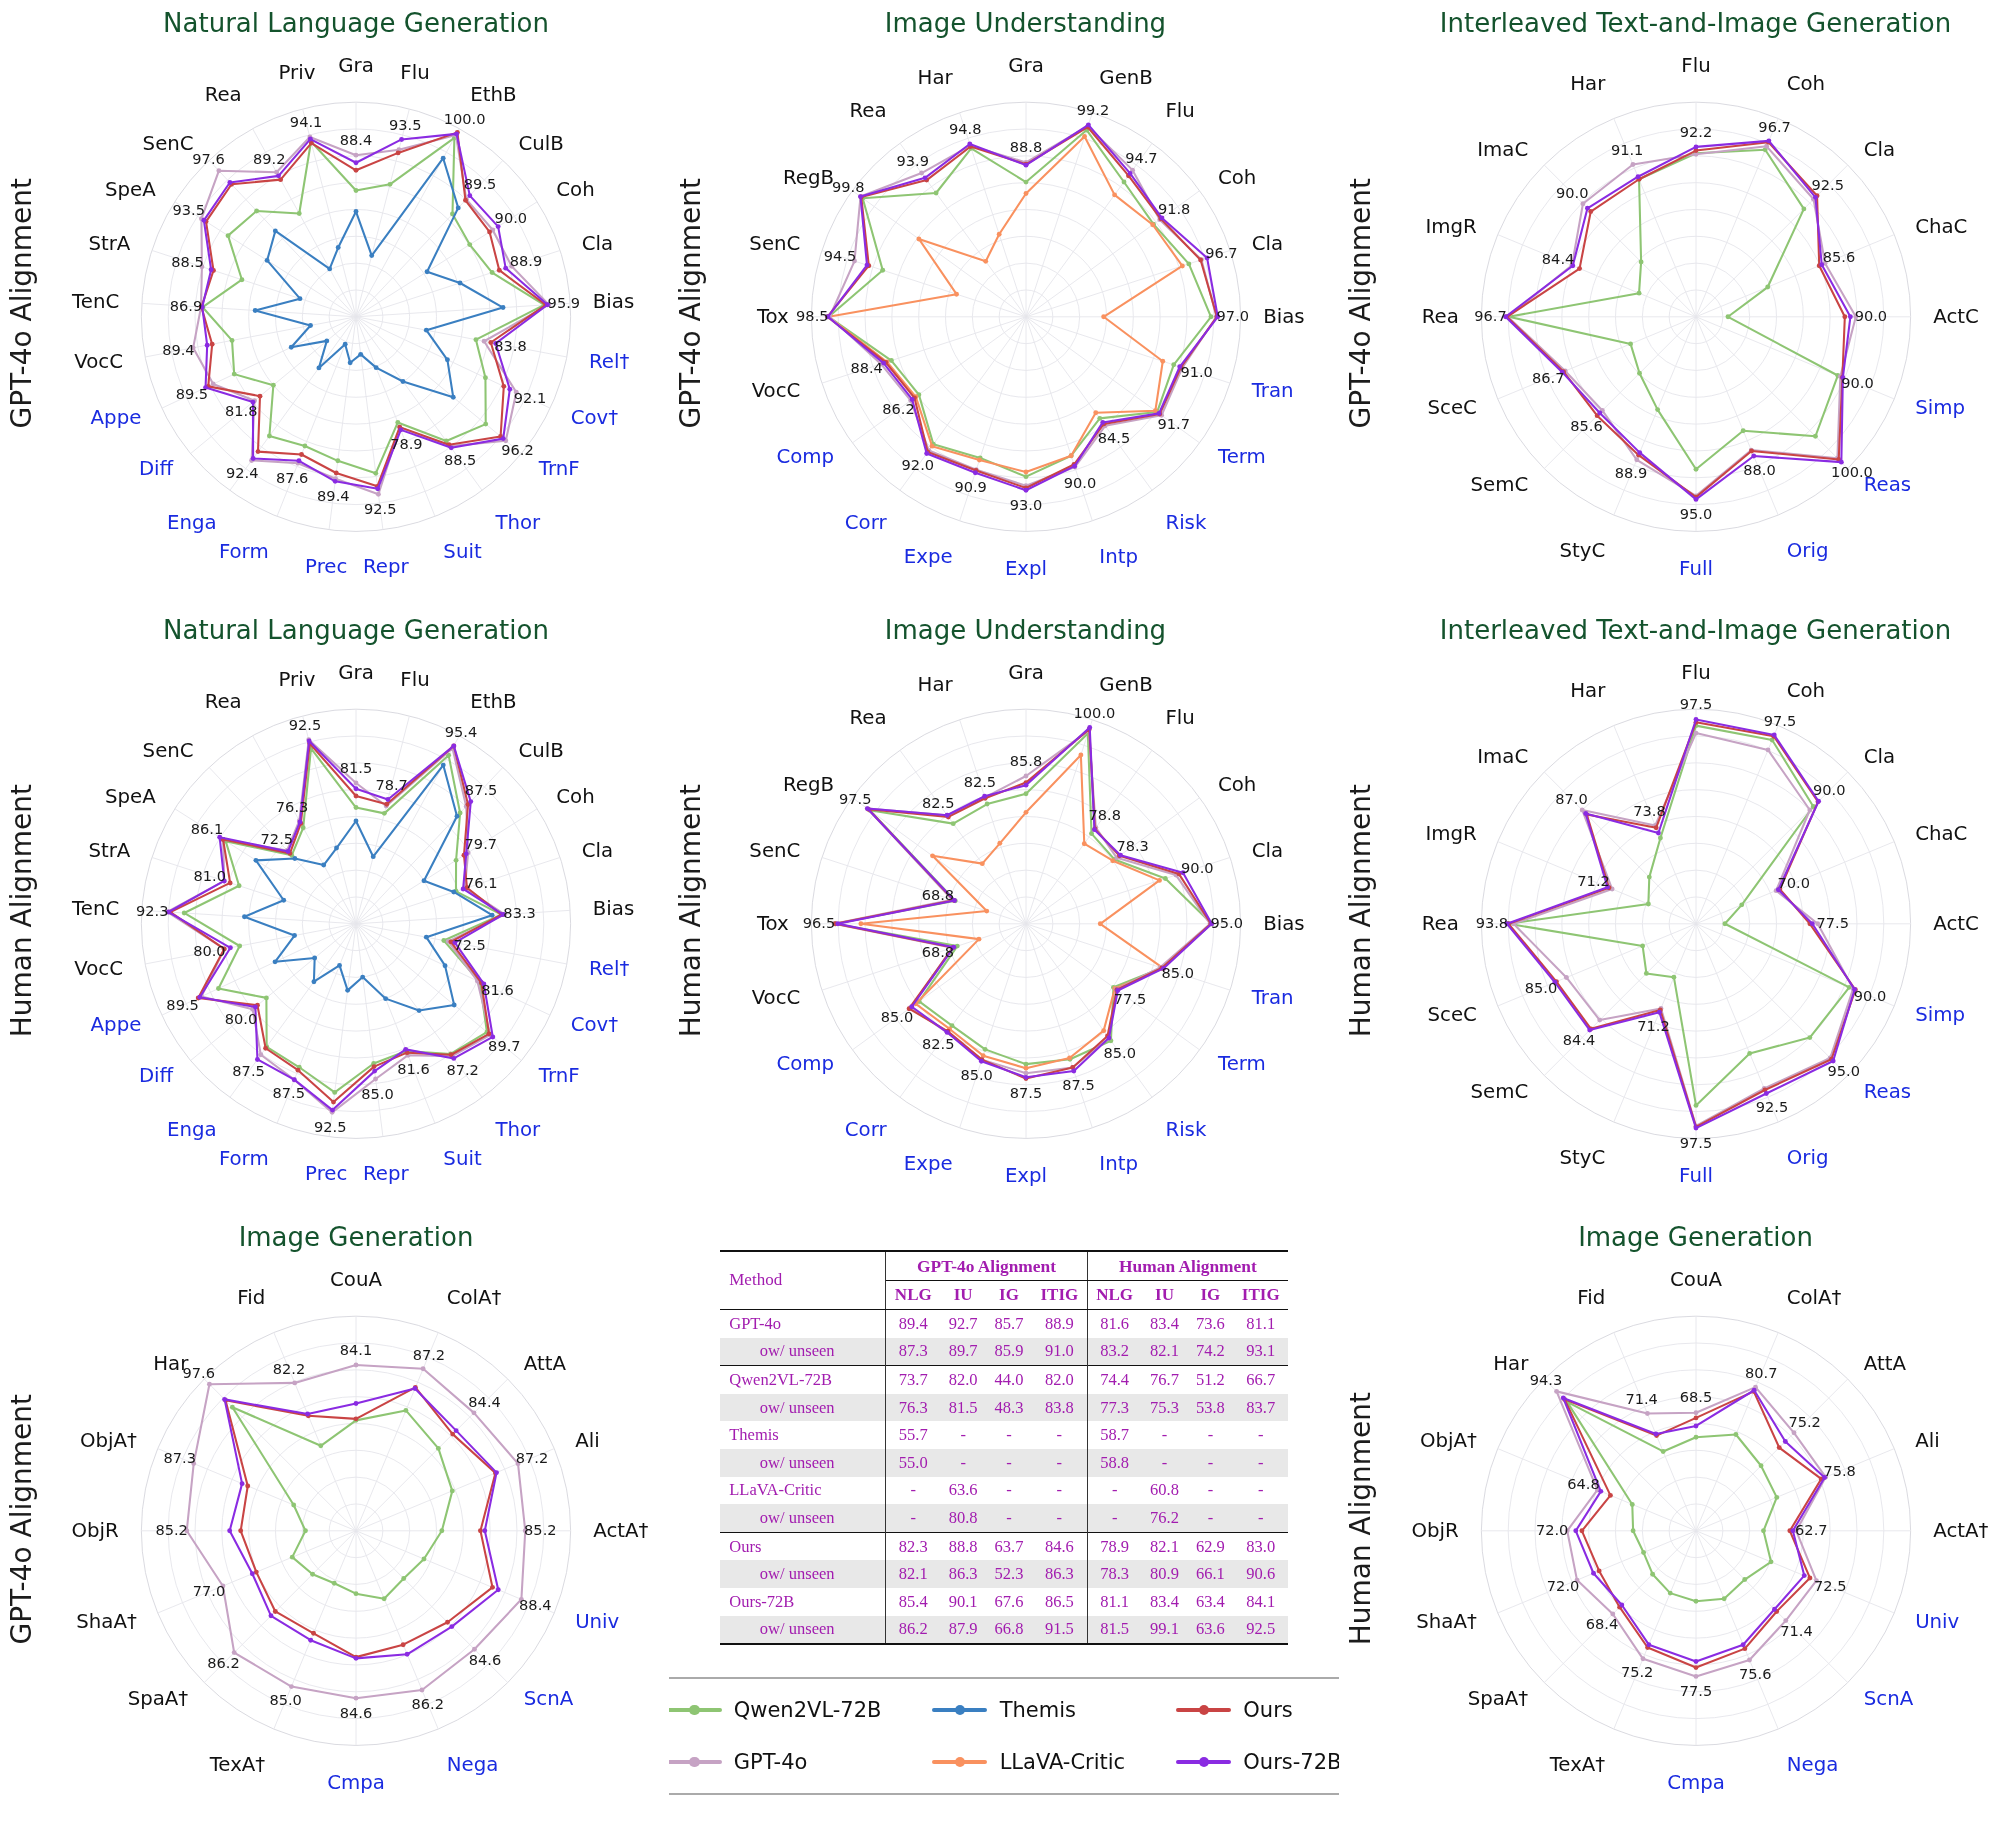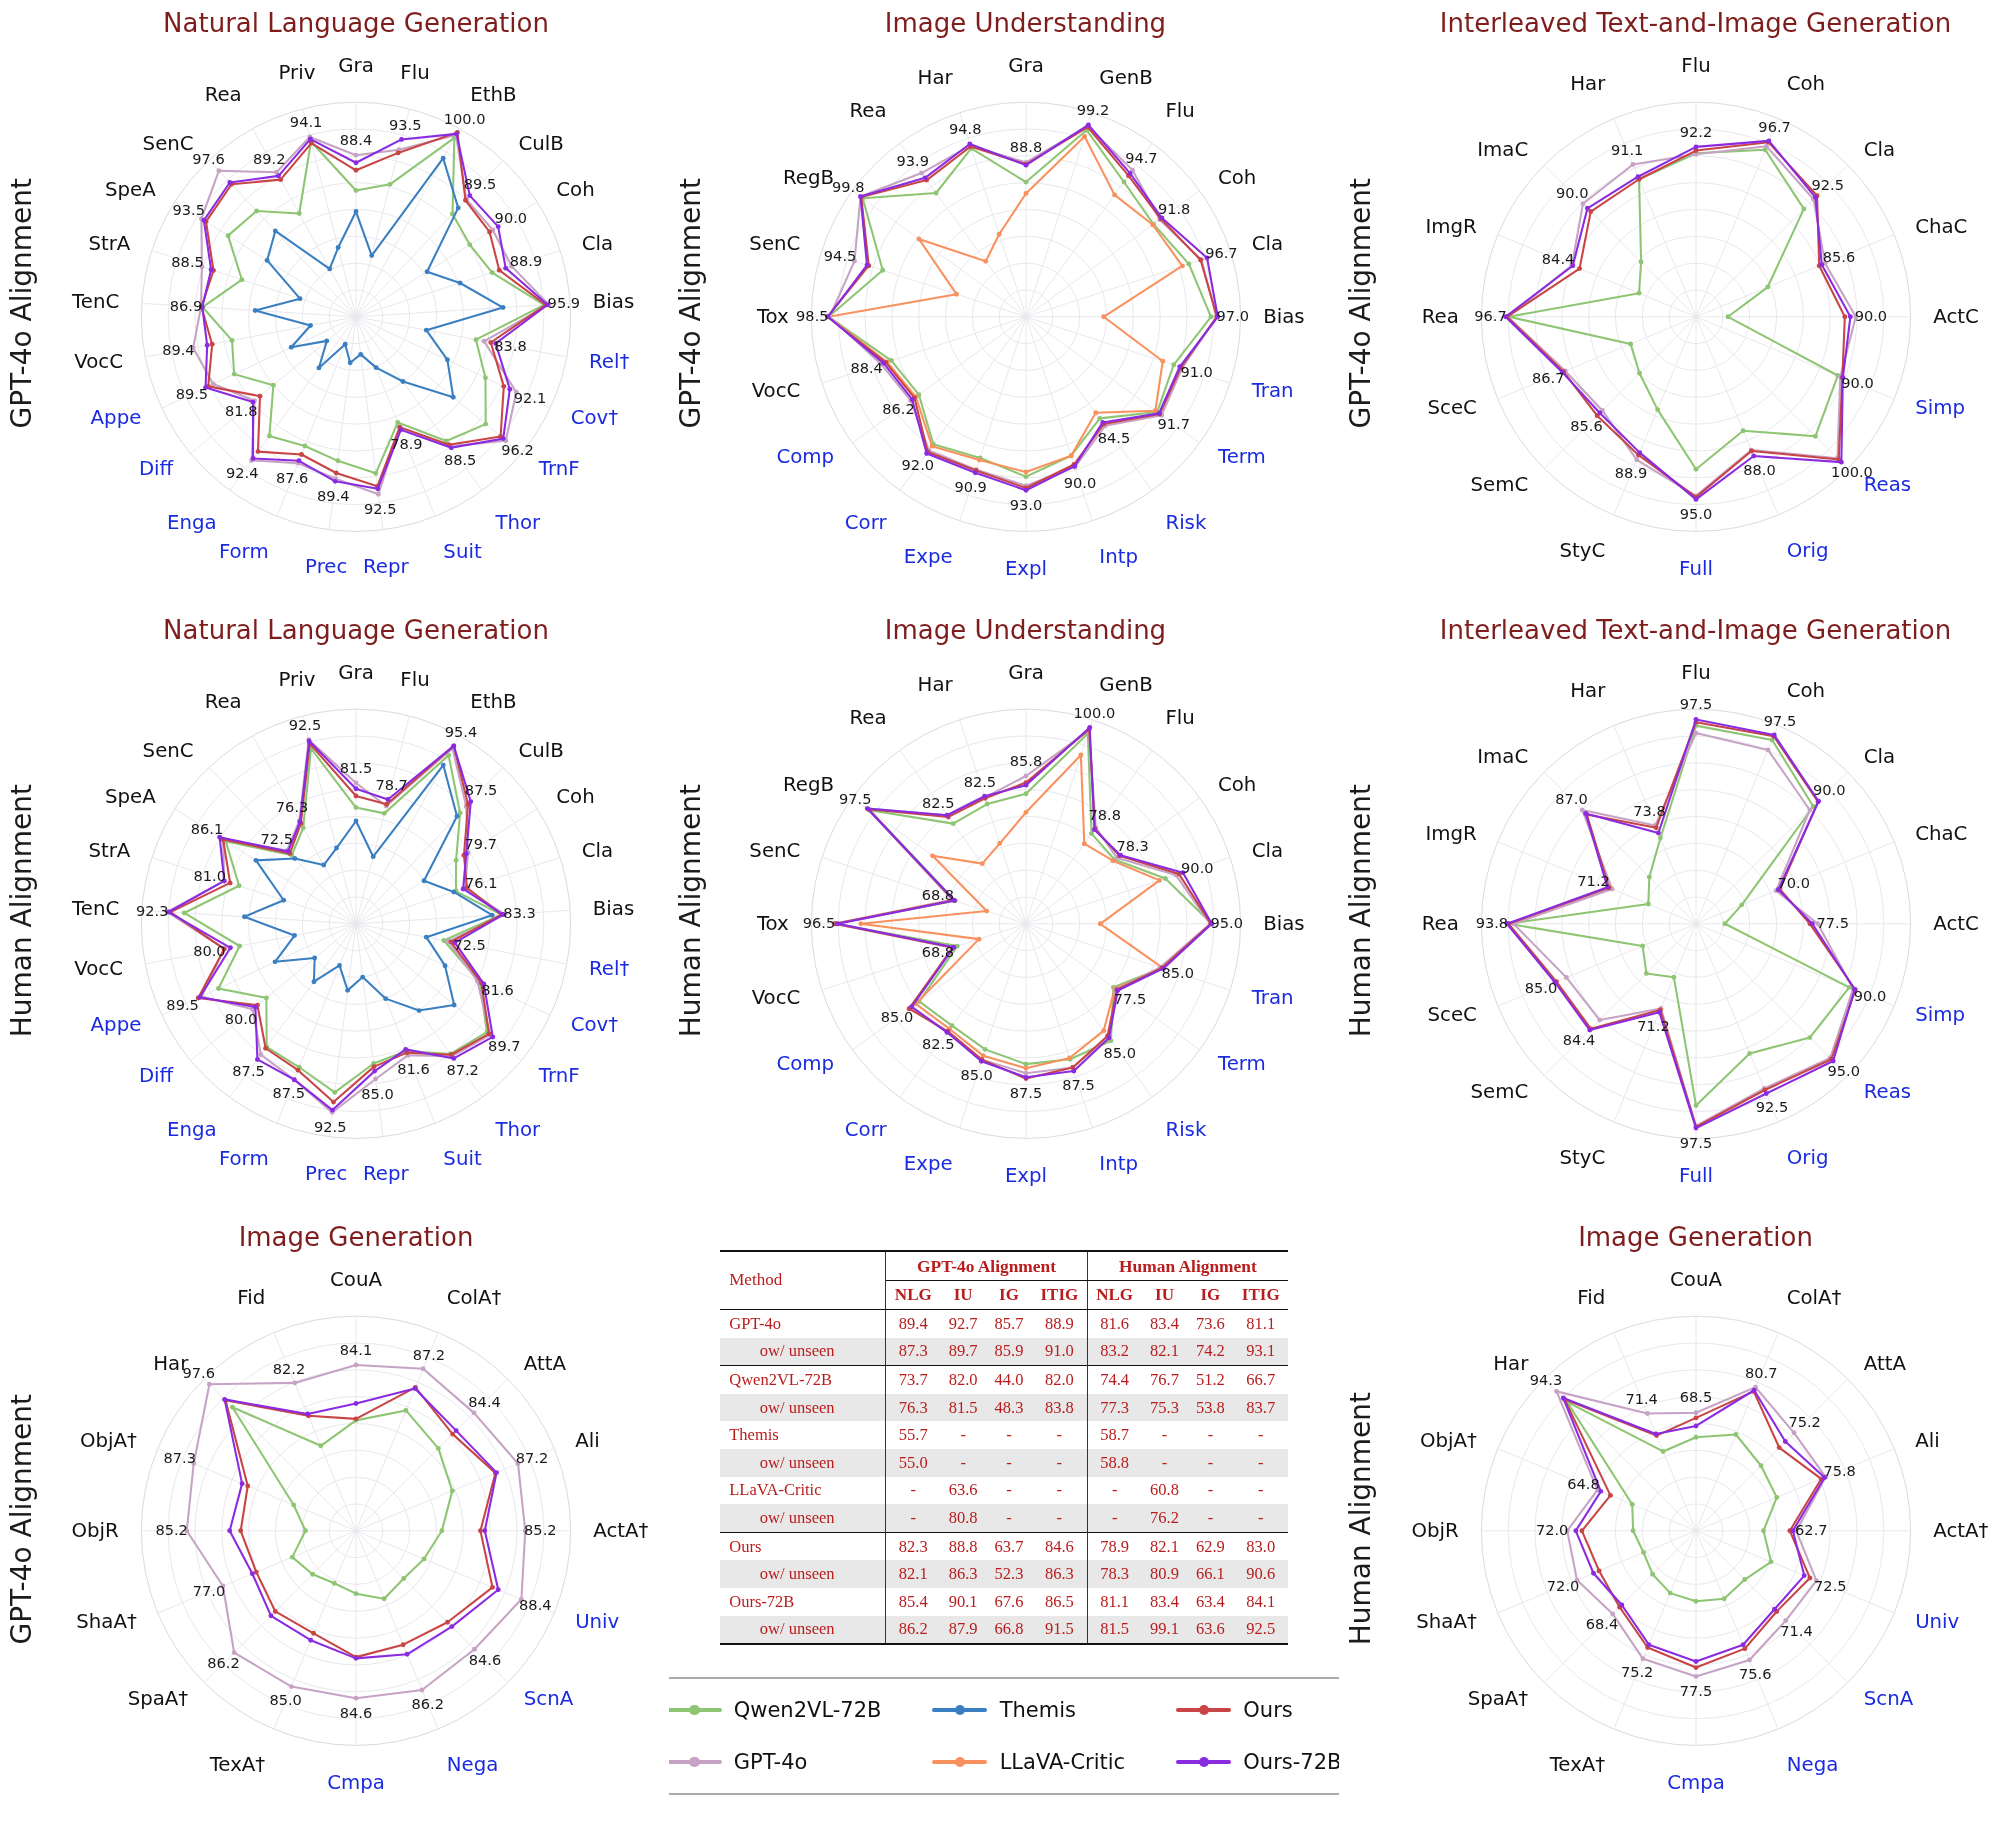--- a/index.html
+++ b/index.html
@@ -2,25 +2,25 @@
 <html style="font-size:15px"><head>
 <meta charset="utf-8">
 <style>
   html,body{margin:0;padding:0;background:#fff;}
   body{width:2010px;height:1825px;font-family:"DejaVu Sans",sans-serif;color:#111;}
   .grid{display:grid;grid-template-columns:669px 670px 670px;grid-template-rows:607px 607px 610px;}
   .cell{display:flex;overflow:hidden;}
   .row-label{width:43px;display:flex;align-items:center;justify-content:center;}
   .row-label span{writing-mode:vertical-rl;transform:rotate(180deg);font-size:28px;color:#1c1c1c;white-space:nowrap;}
   .plot{flex:1;display:flex;flex-direction:column;align-items:center;}
-  .chart-title{font-size:26px;color:#7f1d1d;margin-top:7.5px;white-space:nowrap;}
+  .chart-title{font-size:26px;color:#14532d;margin-top:7.5px;white-space:nowrap;}
   svg.radar{display:block;}
   
   .table-cell{flex-direction:column;align-items:center;padding-top:24.5px;}
-  #results-table{border-collapse:collapse;font-family:"Liberation Serif",serif;font-size:16.5px;color:#b91c1c;border-top:2.3px solid #111;border-bottom:2.3px solid #111;margin-top:11.3px;}
+  #results-table{border-collapse:collapse;font-family:"Liberation Serif",serif;font-size:16.5px;color:#a21caf;border-top:2.3px solid #111;border-bottom:2.3px solid #111;margin-top:11.3px;}
   #results-table th,#results-table td{padding:3.8px 8.5px;text-align:center;font-weight:normal;}
   #results-table .th-group{font-weight:bold;font-size:17.4px;border-bottom:1.1px solid #111;}
   #results-table .th-sub{border-bottom:1.7px solid #111;font-size:17px;font-weight:bold;}
   #results-table .th-method{text-align:left;border-bottom:1.7px solid #111;font-size:17px;padding-left:9.4px;}
   #results-table .td-method{text-align:left;padding-left:9.4px;min-width:117px;white-space:nowrap;}
   #results-table .indent{padding-left:40px;}
   #results-table .v-sep{border-right:1px solid #333;}
   #results-table tr.shaded{background:#e8e8e8;}
   #results-table tr.rule-above td{border-top:1.5px solid #111;}
   

